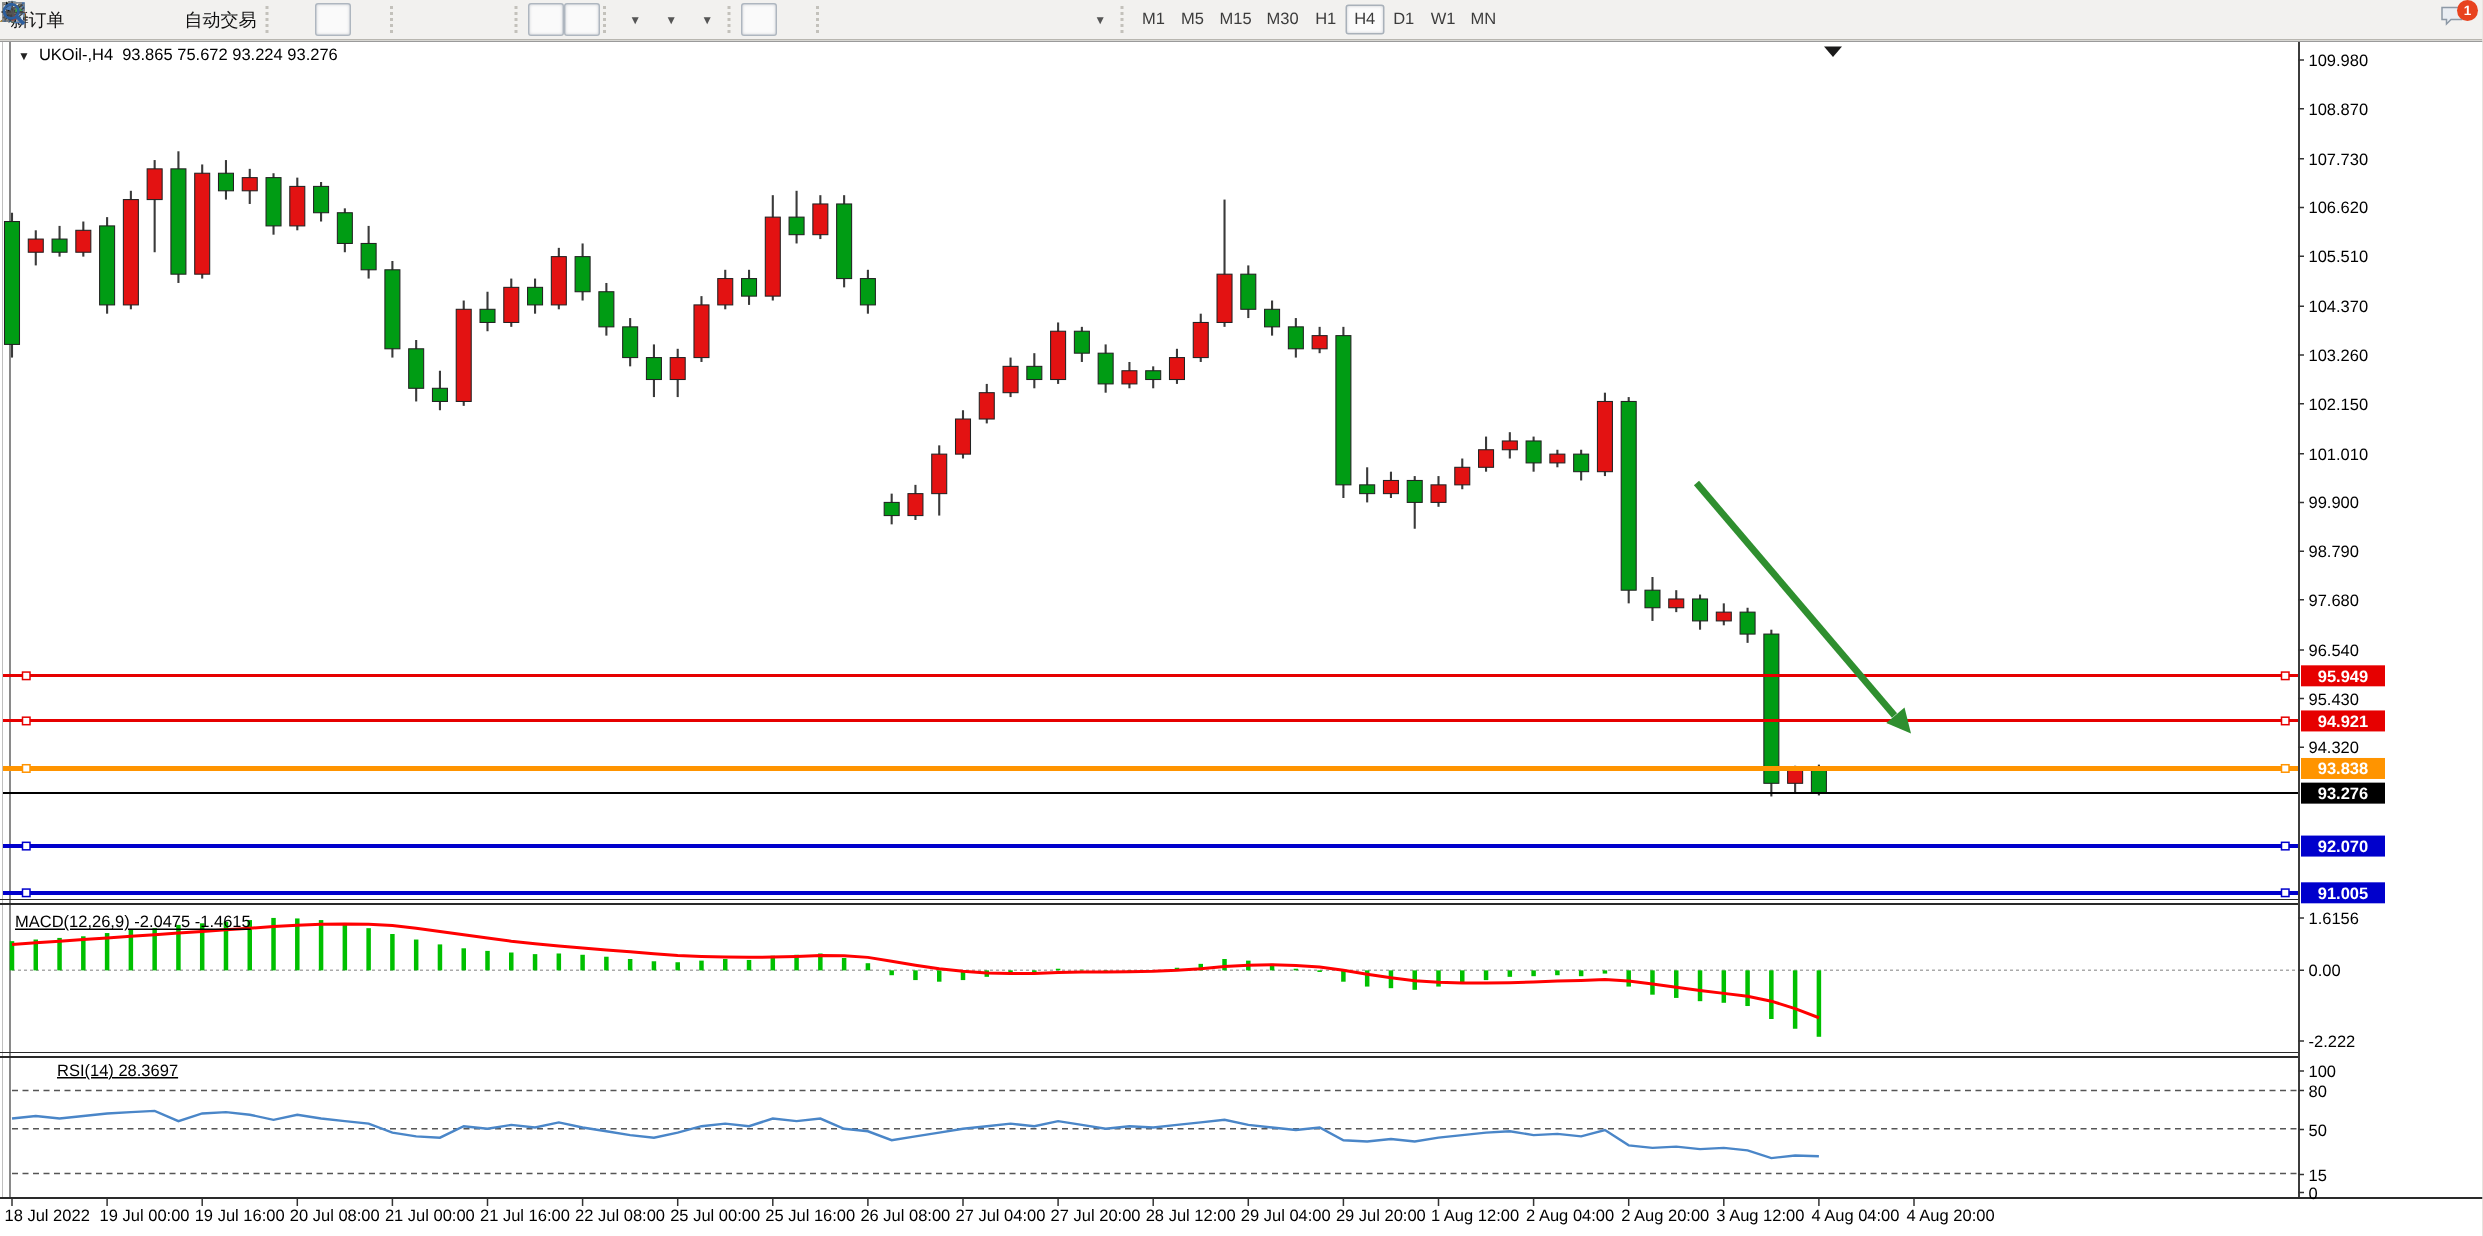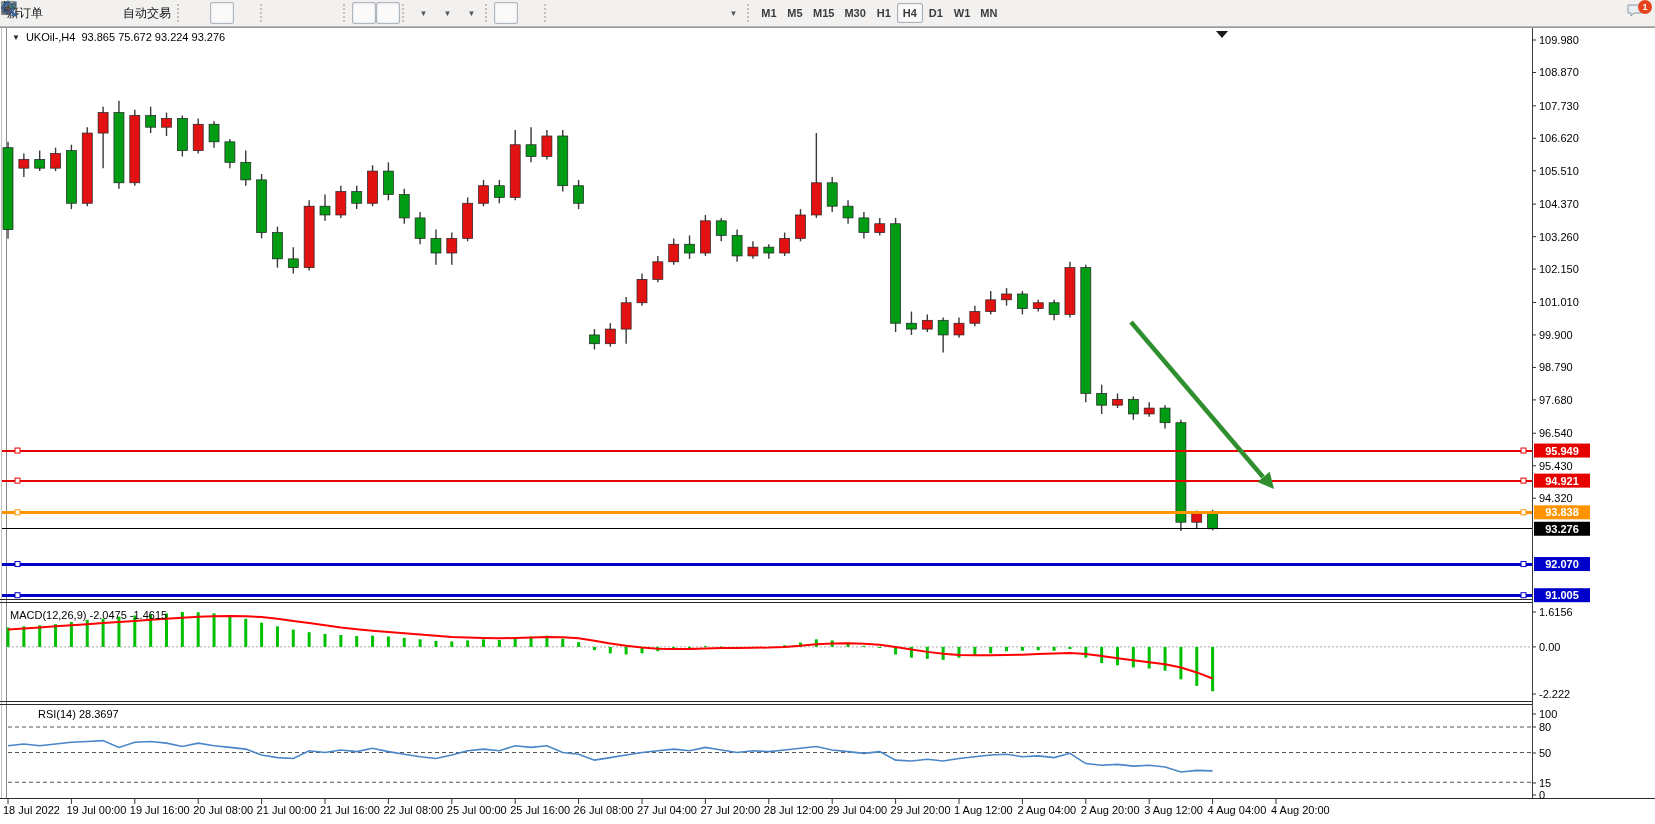--- a/index.html
+++ b/index.html
@@ -9,31 +9,31 @@
   
   .toolbar{position:absolute;top:0;left:0;width:1655px;height:27px;background:#f2f1ef;
     border-bottom:1px solid #b8b6b0;display:flex;align-items:center;padding:0 3px;z-index:10;font-size:12px;color:#1a1a1a;}
   .tgroup{display:flex;align-items:center;height:27px;}
   .grip{width:7px;height:18px;margin:0 2px;border-left:2px dotted #c3c1bb;}
   .tbtn{height:22px;min-width:24px;padding:0 3px;display:flex;align-items:center;justify-content:center;
     border:1px solid transparent;border-radius:2px;gap:3px;}
   .tbtn.pressed{border-color:#aeb6bf;background:#fafafa;box-shadow:inset 0 0 2px #c9ccd2;}
   .tbtn .caret{font-size:8px;color:#555;margin-left:1px;}
   .tf{height:20px;min-width:26px;padding:0 4px;display:flex;align-items:center;justify-content:center;
-    font-size:11px;font-weight:bold;color:#3c3c3c;border:1px solid transparent;border-radius:2px;}
+    font-size:11px;font-weight:normal;color:#3c3c3c;border:1px solid transparent;border-radius:2px;}
   .tf.pressed{border-color:#a9b1ba;background:#fbfbfb;box-shadow:inset 0 0 2px #c9ccd2;text-align:right;}
   .t-label{font-size:12px;color:#111;white-space:nowrap;}
   .right-group{margin-left:auto;display:flex;align-items:center;gap:6px;padding-right:4px;}
   .bubble-wrap{position:relative;width:22px;height:22px;display:flex;align-items:center;justify-content:center;}
   .badge{position:absolute;top:-2px;right:-4px;min-width:14px;height:14px;border-radius:8px;background:#e8431f;
     color:#fff;font-size:9px;font-weight:bold;display:flex;align-items:center;justify-content:center;padding:0 3px;}
   
   .chart-title{position:absolute;top:31px;left:12px;font-size:11px;color:#000;z-index:5;display:flex;gap:6px;align-items:center;}
   .chart-title .dd{font-size:8px;color:#222;}
-  .ind-label{position:absolute;left:10px;font-size:11px;color:#000;z-index:5;white-space:nowrap;}
+  .ind-label{position:absolute;left:10px;font-size:11px;color:#000;z-index:5;white-space:nowrap;text-decoration:underline;}
   svg{position:absolute;top:0;left:0;}
 </style>
 </head>
 <body>
 
 <div class="screen">
 
   <div class="toolbar">
     <div class="tgroup">
       <div class="tbtn">

